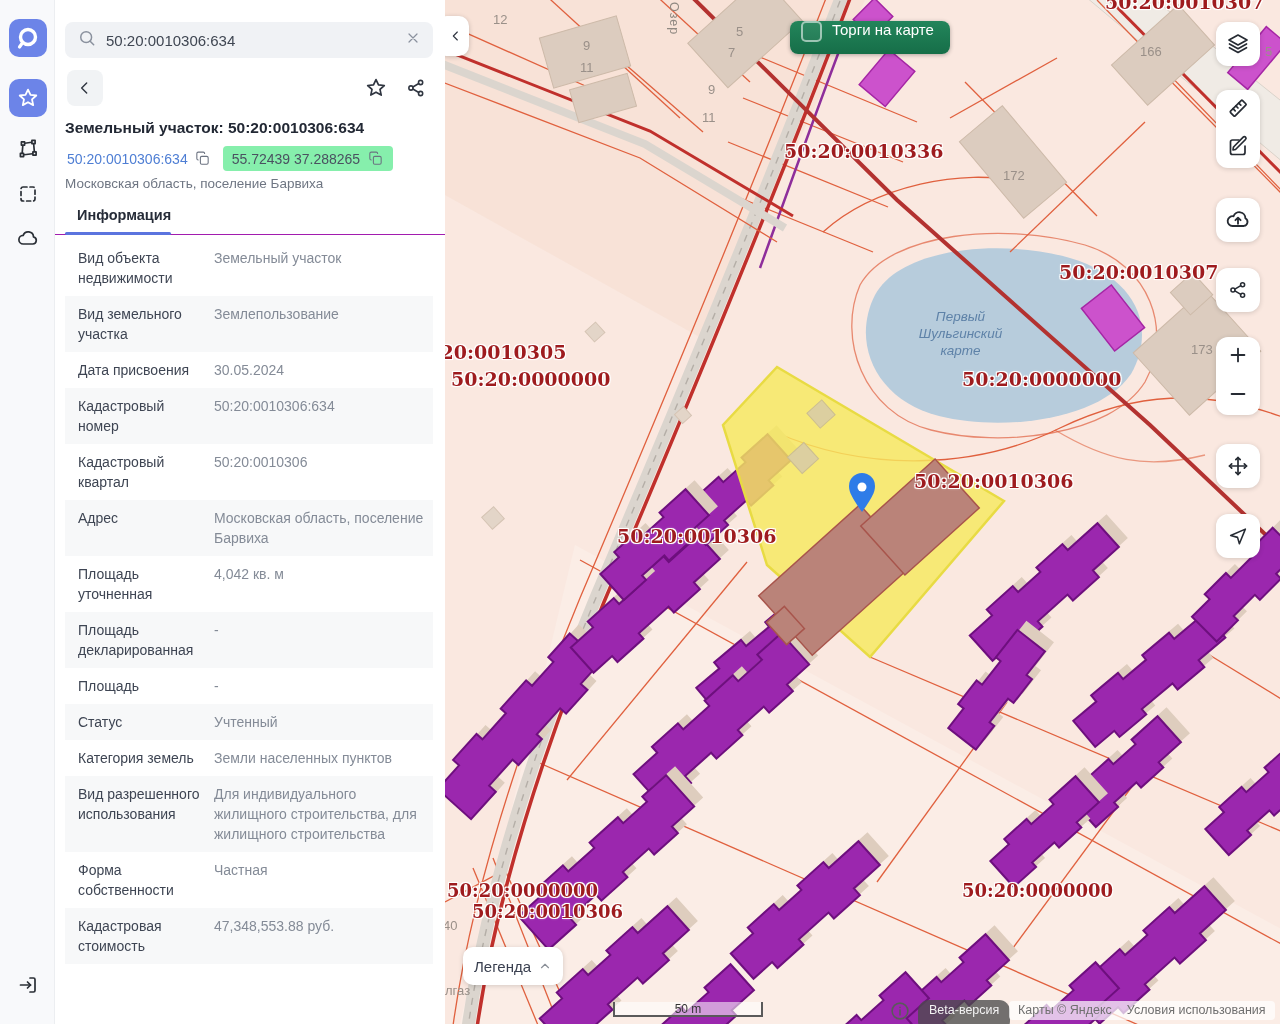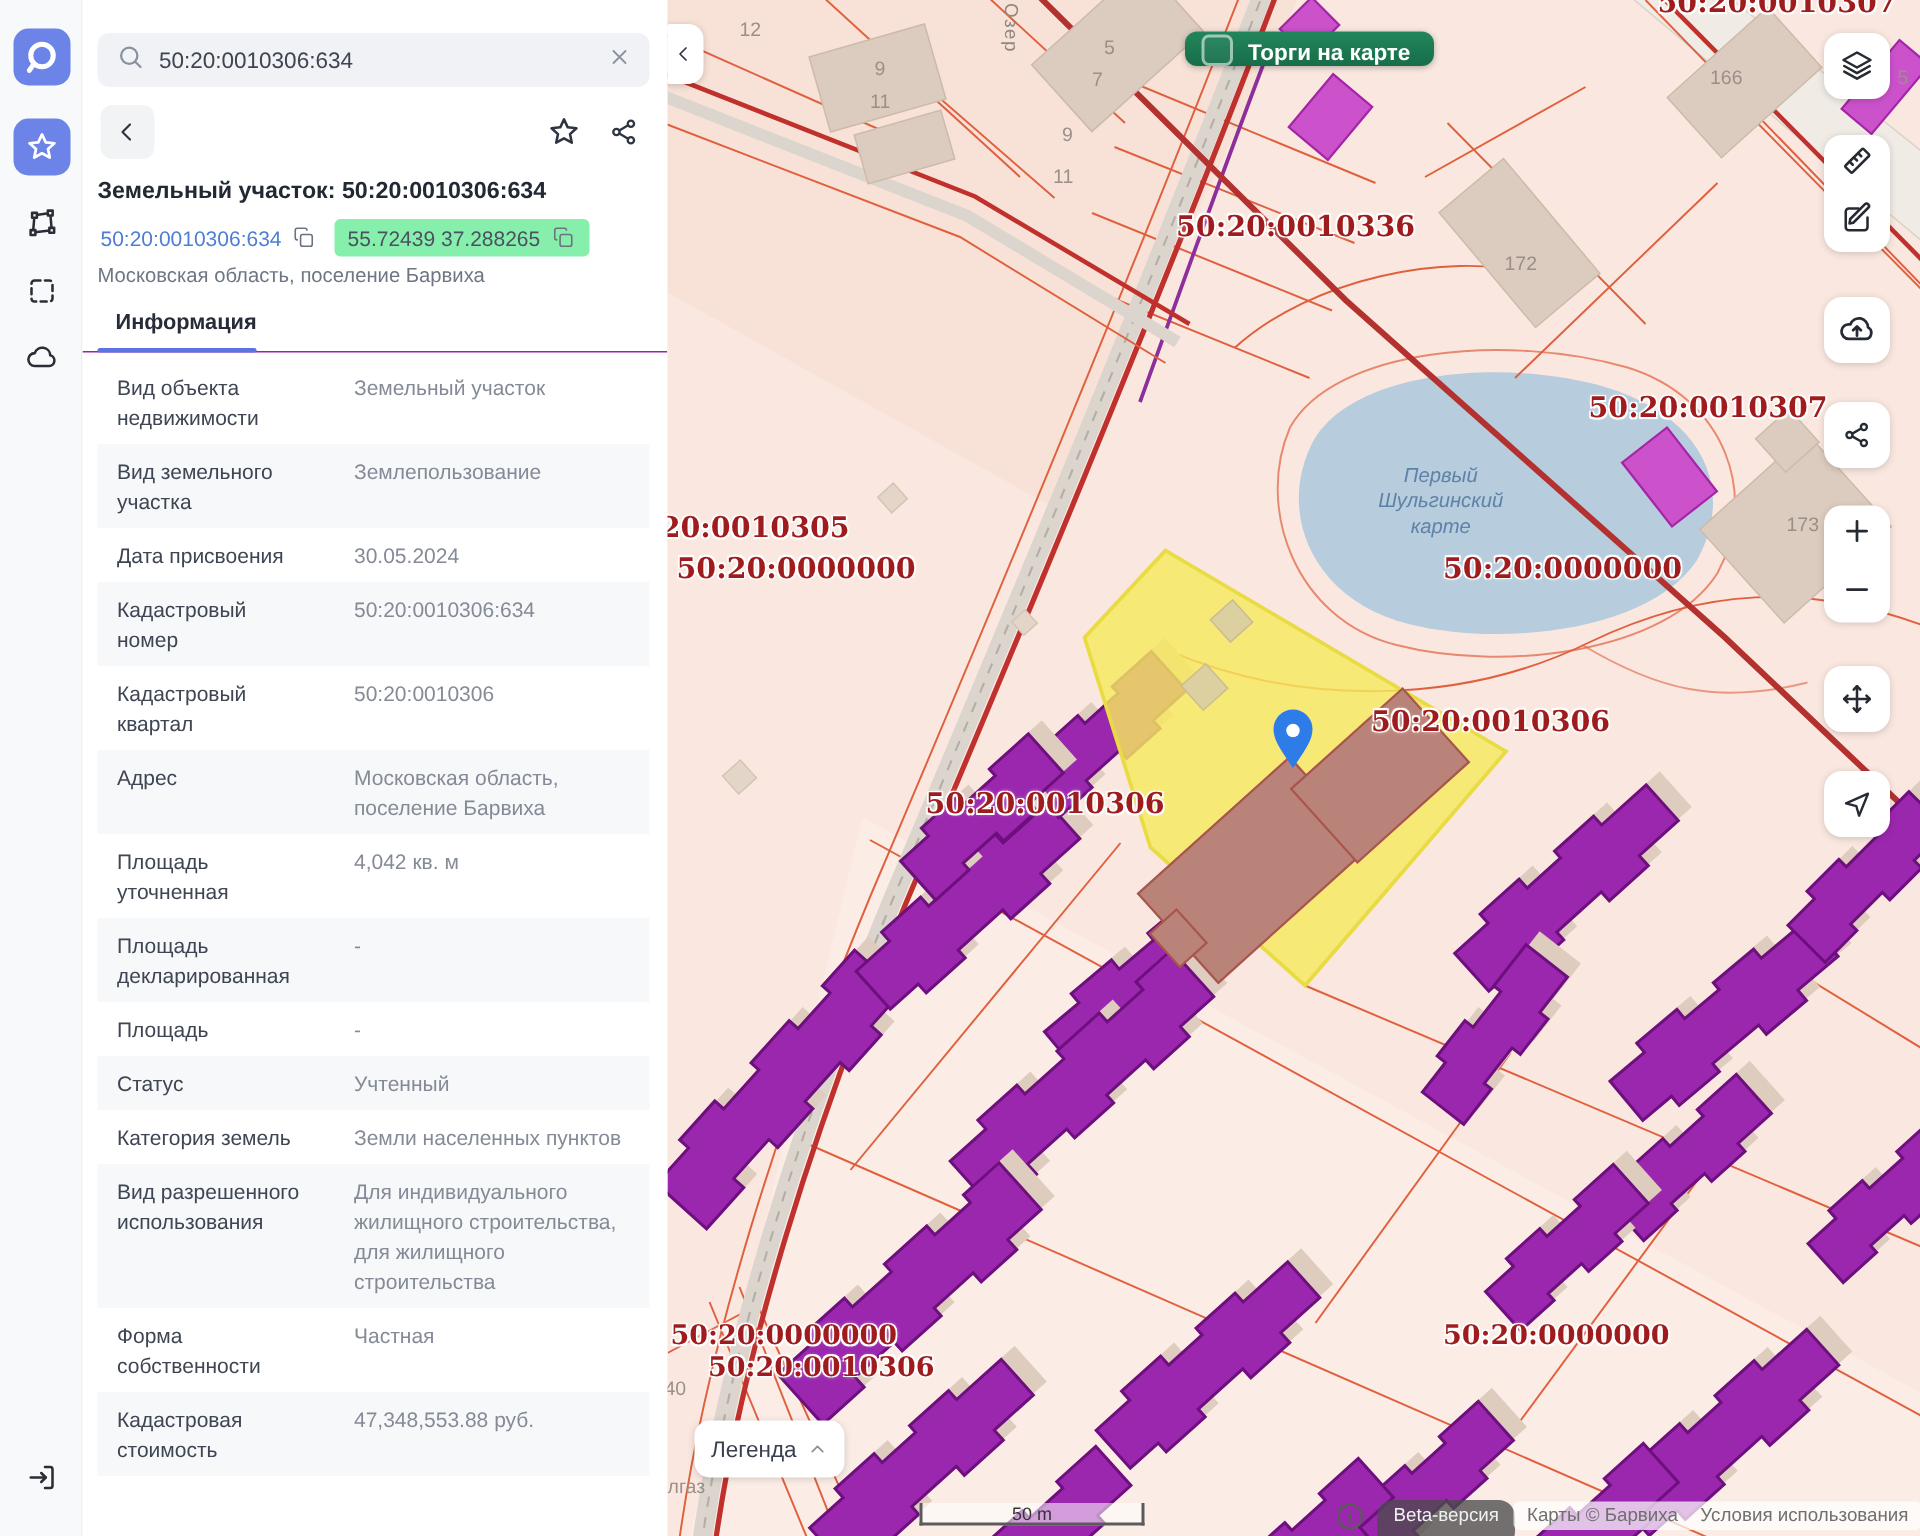--- a/index.html
+++ b/index.html
@@ -24,37 +24,37 @@
   .prop-title{position:absolute;left:10px;top:119px;font-size:15.5px;font-weight:bold;color:#222834;white-space:nowrap;}
   .chips{position:absolute;left:10px;top:146px;display:flex;gap:10px;align-items:center;}
   .link-chip{display:flex;align-items:center;gap:6px;font-size:14px;color:#4E7ED4;padding:4px 2px;}
   .coord-chip{display:flex;align-items:center;gap:7px;font-size:14px;color:#4A5160;background:#86efac;border-radius:4px;padding:4px 9px;}
   .copy-ic{stroke:#6B7280;fill:none;stroke-width:1.5;stroke-linejoin:round;}
   .addr{position:absolute;left:10px;top:176px;font-size:13.5px;color:#6F7683;}
   .tab-row{position:absolute;left:0;top:201px;width:390px;height:34px;border-bottom:1px solid #a21caf;box-sizing:border-box;}
   .tab{position:absolute;left:22px;top:6px;font-size:14.5px;font-weight:bold;color:#262C38;}
   .tab-underline{position:absolute;left:10px;top:31px;width:106px;height:3px;background:#5B74DF;border-radius:2px;}
   #info-table{position:absolute;left:10px;top:240px;width:368px;}
-  .irow{display:flex;gap:30px;padding:8px 6px 8px 13px;font-size:14px;line-height:20px;box-sizing:border-box;}
+  .irow{display:flex;gap:8px;padding:8px 6px 8px 13px;font-size:14px;line-height:20px;box-sizing:border-box;}
   .irow:nth-child(even){background:#F7F8F9;}
   .ilabel{flex:0 0 128px;color:#3E4553;}
   .ivalue{flex:1;color:#848B97;}
 
   
   #map{position:absolute;left:445px;top:0;width:835px;height:1024px;overflow:hidden;background:#FAE8E0;}
   #map-svg{position:absolute;left:0;top:0;}
   #labels{position:absolute;left:0;top:0;width:835px;height:1024px;pointer-events:none;}
   .cadl{position:absolute;font-family:"DejaVu Serif",serif;font-weight:bold;color:#9E1B1E;white-space:nowrap;
         text-shadow:-1px -1px 0 #fff,1px -1px 0 #fff,-1px 1px 0 #fff,1px 1px 0 #fff,0 0 3px #fff;}
   .pnum{position:absolute;font-size:13px;color:#9A9089;white-space:nowrap;}
   .pond-label{position:absolute;left:428px;top:308px;width:175px;text-align:center;font-size:13.5px;font-style:italic;color:#5E82A8;line-height:17px;}
   .street{position:absolute;left:236px;top:2px;font-size:12.5px;color:#8F8881;letter-spacing:1px;transform-origin:0 0;transform:rotate(90deg);}
 
   .collapse{position:absolute;left:-8px;top:16px;width:32px;height:40px;background:#fff;border-radius:10px;box-shadow:0 1px 5px rgba(0,0,0,.2);display:flex;align-items:center;justify-content:flex-end;padding-right:5px;box-sizing:border-box;}
-  .torgi{position:absolute;left:345px;top:21px;height:23px;padding:0 16px 0 11px;background:linear-gradient(180deg,#23855B,#166E48);border-radius:8px;color:#fff;display:flex;align-items:flex-end;gap:10px;font-size:15px;box-shadow:0 1px 4px rgba(0,0,0,.3);font-weight:bold;}
+  .torgi{position:absolute;left:345px;top:21px;height:33px;padding:0 16px 0 11px;background:linear-gradient(180deg,#23855B,#166E48);border-radius:8px;color:#fff;display:flex;align-items:flex-start;gap:10px;font-size:15px;box-shadow:0 1px 4px rgba(0,0,0,.3);}
   .torgi-cb{width:17px;height:17px;border:2px solid rgba(255,255,255,.55);border-radius:5px;background:rgba(255,255,255,.05);}
 
   .mapbtn{position:absolute;left:771px;width:44px;height:44px;background:#fff;border-radius:12px;box-shadow:0 1px 5px rgba(0,0,0,.16);display:flex;align-items:center;justify-content:center;}
   .mapgroup{position:absolute;left:771px;width:44px;background:#fff;border-radius:12px;box-shadow:0 1px 5px rgba(0,0,0,.16);display:flex;flex-direction:column;align-items:center;justify-content:space-around;}
   .ctl-ic{stroke:#262B33;fill:none;stroke-width:1.7;stroke-linecap:round;stroke-linejoin:round;}
 
   .legend{position:absolute;left:18px;top:947px;width:100px;height:38px;background:#fff;border-radius:10px;box-shadow:0 1px 5px rgba(0,0,0,.16);display:flex;align-items:center;justify-content:center;gap:7px;font-size:15px;color:#3A4050;}
   .scalebar{position:absolute;left:168px;top:1002px;width:150px;height:15px;background:rgba(255,255,255,.55);border-left:2px solid #5A5A5A;border-right:2px solid #5A5A5A;border-bottom:2px solid #5A5A5A;font-size:12px;color:#333;text-align:center;line-height:14px;box-sizing:border-box;}
   .info-btn{position:absolute;left:443px;top:999px;width:23px;height:23px;display:flex;align-items:center;justify-content:center;}
   .beta{position:absolute;left:473px;top:1000px;height:32px;padding:0 11px;background:rgba(75,75,75,.78);border-radius:11px;color:#F2F2F2;font-size:12.5px;line-height:21px;}
@@ -502,17 +502,17 @@
     <div class="scalebar">50 m</div>
 
     <div class="info-btn">
       <svg width="22" height="22" viewBox="0 0 24 24" style="stroke:#5A5A5A;fill:none;stroke-width:1.7;stroke-linecap:round;">
           <circle cx="12" cy="12" r="8.6"></circle>
           <path d="M12 8 v0.2 M12 11 v5.3"></path>
         </svg>
     </div>
     <div class="beta">Beta-версия</div>
     <div class="attrib">
-      <span>Карты © Барвиха</span>
+      <span>Карты © Яндекс</span>
       <span>Условия использования</span>
     </div>
   </main>
 </div>
 
 </body></html>

